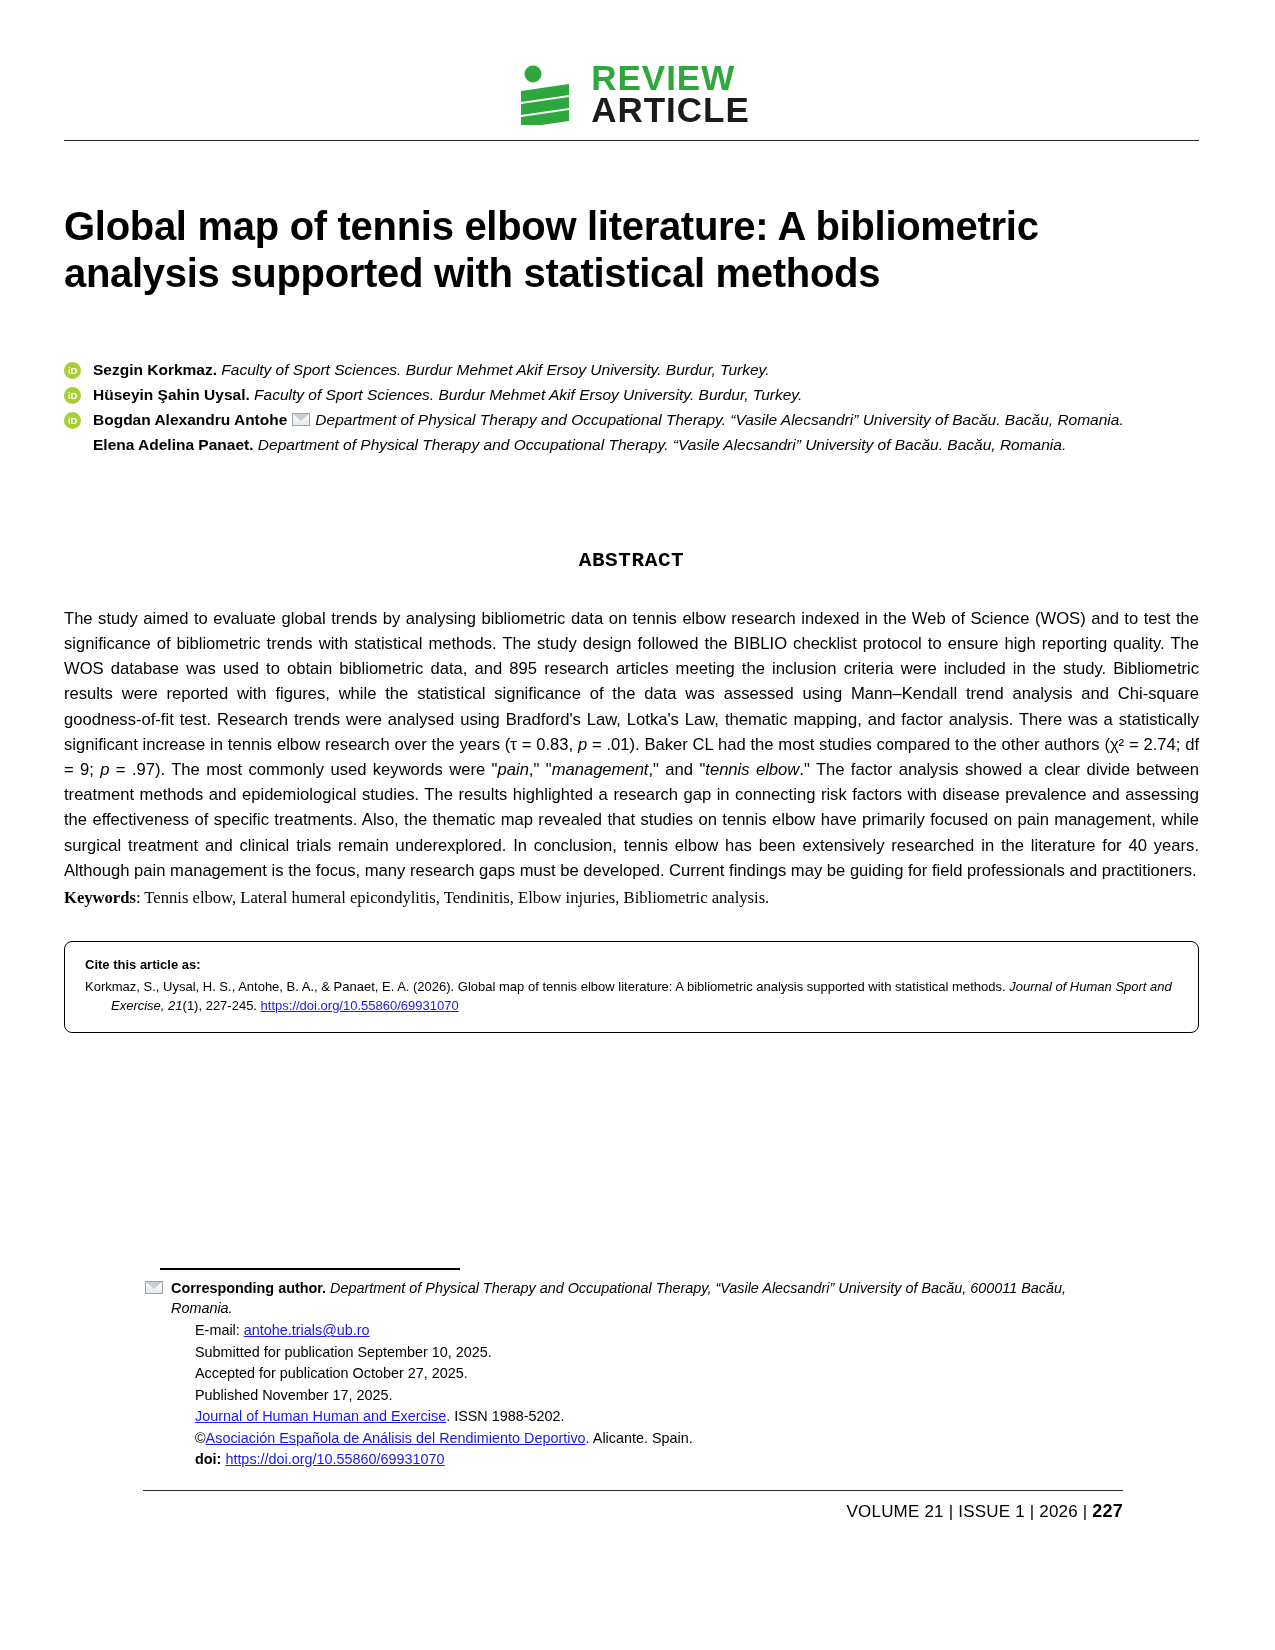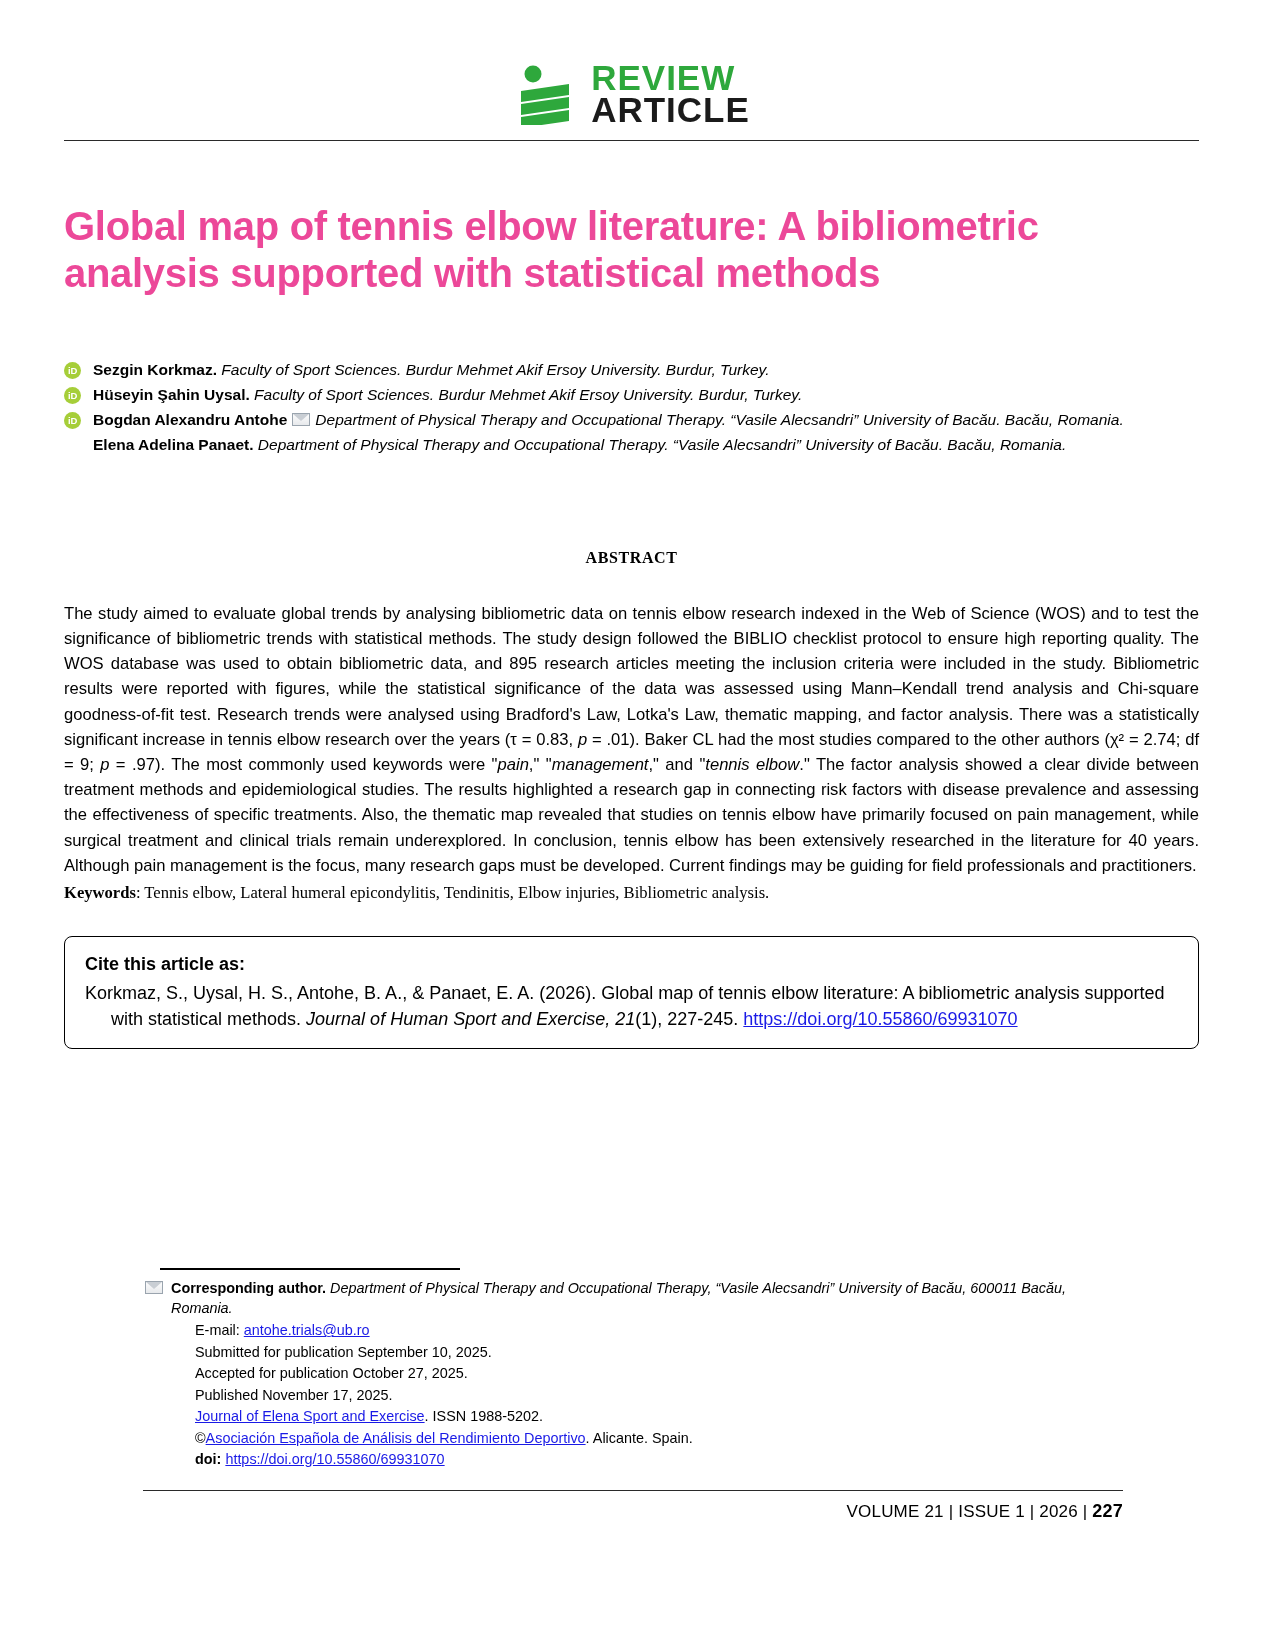--- a/index.html
+++ b/index.html
@@ -66,21 +66,21 @@
   }
 
   
   .title {
     margin: 62px 0 0 0;
     font-size: 40px;
     line-height: 1.17;
     font-weight: bold;
     font-family: "Liberation Sans Narrow", "Liberation Sans", sans-serif;
     letter-spacing: -0.3px;
-    color: #ec4899;
+    color: #000000;
   }
 
   
   .authors {
     margin-top: 62px;
     font-size: 15.5px;
     line-height: 1.48;
   }
   .author-line {
     display: flex;
@@ -129,25 +129,25 @@
     left: 0; top: 0;
     width: 0; height: 0;
     border-left: 8px solid transparent;
     border-right: 8px solid transparent;
     border-top: 7px solid #c9ced4;
   }
 
   
   .abstract-heading {
     text-align: center;
-    font-size: 16px;
+    font-size: 21px;
     font-weight: bold;
     letter-spacing: 0.6px;
     margin-top: 92px;
-    font-family: Liberation Serif, serif;
+    font-family: Liberation Mono, monospace;
   }
   .abstract-body {
     margin-top: 34px;
     font-size: 16.6px;
     line-height: 1.52;
     text-align: justify;
     font-family: "Liberation Sans Narrow", "Liberation Sans", sans-serif;
   }
   .abstract-body i { font-style: italic; }
   .keywords {
@@ -157,21 +157,21 @@
     font-family: Liberation Serif, serif;
   }
   .keywords b { font-weight: bold; }
 
   
   .cite-box {
     margin-top: 30px;
     border: 1.6px solid #000;
     border-radius: 8px;
     padding: 14px 20px 16px 20px;
-    font-size: 18px;
+    font-size: 13px;
     line-height: 1.45;
     font-family: "Liberation Sans Narrow", "Liberation Sans", sans-serif;
   }
   .cite-title {
     font-weight: bold;
     margin-bottom: 3px;
   }
   .cite-body {
     padding-left: 0;
     text-indent: 0;
@@ -308,21 +308,21 @@
     <hr class="footnote-rule">
     <div class="fn-first">
       <span class="env-icon fn-env"></span>
       <span class="fn-first-text"><span class="fn-label">Corresponding author.</span><span class="fn-ital"> Department of Physical Therapy and Occupational Therapy, “Vasile Alecsandri” University of Bacău, 600011 Bacău, Romania.</span></span>
     </div>
     <div class="fn-list">
       <div><span>E-mail: </span><a class="link" href="#">antohe.trials@ub.ro</a></div>
       <div>Submitted for publication September 10, 2025.</div>
       <div>Accepted for publication October 27, 2025.</div>
       <div>Published November 17, 2025.</div>
-      <div><a class="link" href="#">Journal of Elena Sport and Exercise</a><span>. ISSN 1988-5202.</span></div>
+      <div><a class="link" href="#">Journal of Human Human and Exercise</a><span>. ISSN 1988-5202.</span></div>
       <div><span>©</span><a class="link" href="#">Asociación Española de Análisis del Rendimiento Deportivo</a><span>. Alicante. Spain.</span></div>
       <div class="fn-doi"><b>doi:</b> <a class="link" href="#">https://doi.org/10.55860/69931070</a></div>
     </div>
   </div>
 
   <div class="footer">
     <hr class="footer-rule">
     <div class="footer-text"><span>VOLUME 21 | ISSUE 1 | 2026 |</span> <b>227</b></div>
   </div>
 

